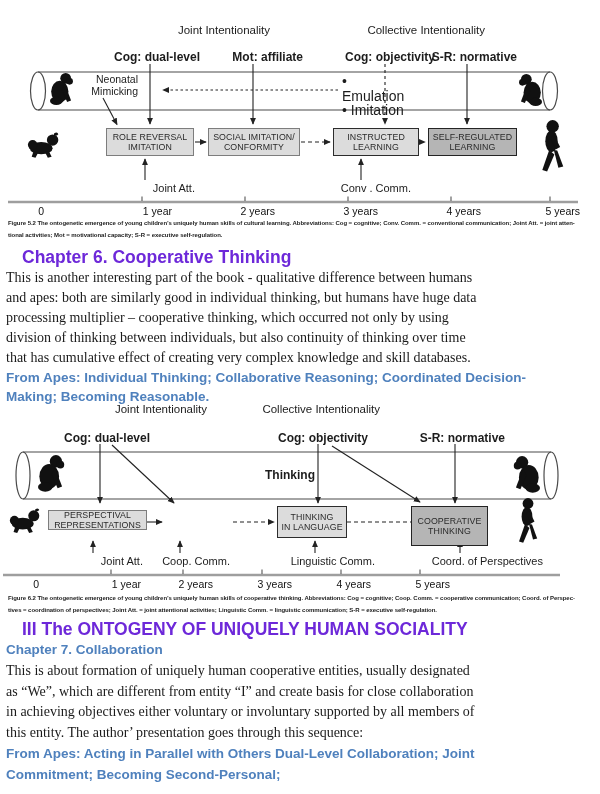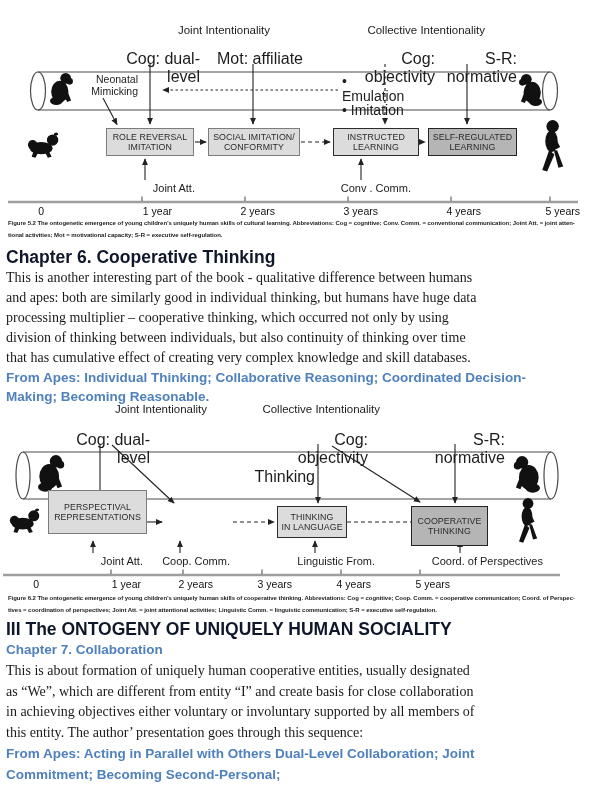--- a/index.html
+++ b/index.html
@@ -3,35 +3,35 @@
 <meta charset="utf-8">
 <style>
   html,body { margin:0; padding:0; background:#fff; }
   .page { position:relative; width:600px; height:794px; background:#fff; overflow:hidden;
           font-family:"Liberation Sans",sans-serif; }
   .fig { position:relative; width:600px; }
   .fig svg { position:absolute; left:0; top:0; }
   .dl { position:absolute; text-align:right; color:#1c1c1c; white-space:pre-line;
         font-family:"Liberation Sans",sans-serif; }
   .era { font-size:11.5px; }
-  .cap { font-size:16px; }
+  .cap { font-size:12px;font-weight:bold; }
   .inner { font-size:10.5px; line-height:11.5px; }
   .bullets { font-size:14px; line-height:14.5px; text-align:left; }
   .below { font-size:11px; }
   .yr { font-size:10.5px; color:#111; }
   .fbox { position:absolute; box-sizing:border-box; background:#dcdcdc; border:1.4px solid #7d7d7d;
           display:flex; align-items:center; justify-content:center; text-align:center;
           font:8.8px/10px "Liberation Sans",sans-serif; letter-spacing:0.1px; color:#2a2a2a;
           white-space:pre-line; }
   .fbox.emph { border:1.8px solid #2c2c2c; }
   .fbox.dark { background:#b5b5b5; border:1.8px solid #242424; }
   .caption { margin:6px 8px 0 8px; font:bold 6px/11.5px "Liberation Sans",sans-serif;
              letter-spacing:-0.05px; color:#222; white-space:pre-line; }
   .caption.c62 { margin-top:1px; }
-  .h-big { margin:6px 0 0 6px; font:bold 17.5px/20px "Liberation Sans",sans-serif; color:#0f172a; }
+  .h-big { margin:6px 0 0 22px; font:bold 17.5px/20px "Liberation Sans",sans-serif; color:#6d28d9; }
   .h-big.part { margin-top:3px; }
   .h-small { margin:3px 0 0 6px; font:bold 13.5px/15px "Liberation Sans",sans-serif; color:#4f81bd; }
   .body-text { margin:1px 8px 0 6px; font:14px/20px "Liberation Serif","DejaVu Serif",serif;
                color:#1a1a1a; white-space:pre-line; }
   .body-text.ch7 { line-height:20.5px; margin-top:4px; }
   .blue-text { margin:0 8px 0 6px; font:bold 13.5px/19px "Liberation Sans",sans-serif;
                color:#4f81bd; white-space:pre-line; }
   .blue-text.ch7 { line-height:21px; }
   .fig52 { height:212px; }
   .fig62 { height:190px; margin-top:-4px; }
@@ -212,30 +212,30 @@
 
     <div class="dl era" style="left:67px;top:1px;width:140px">Joint Intentionality</div>
     <div class="dl era" style="left:220px;top:1px;width:160px">Collective Intentionality</div>
 
     <div class="dl cap" style="left:50px;top:29px;width:100px">Cog: dual-level</div>
     <div class="dl cap" style="left:268px;top:29px;width:100px">Cog: objectivity</div>
     <div class="dl cap" style="left:405px;top:29px;width:100px">S-R: normative</div>
 
     <div class="dl cap" style="left:235px;top:66px;width:80px">Thinking</div>
 
-    <div class="fbox" style="left:48px;top:88px;width:99px;height:44px">PERSPECTIVAL
+    <div class="fbox" style="left:48px;top:108px;width:99px;height:20px">PERSPECTIVAL
 REPRESENTATIONS</div>
     <div class="fbox emph" style="left:277px;top:104px;width:70px;height:32px">THINKING
 IN LANGUAGE</div>
     <div class="fbox dark" style="left:411px;top:104px;width:77px;height:40px">COOPERATIVE
 THINKING</div>
 
     <div class="dl below" style="left:43px;top:153px;width:100px">Joint Att.</div>
     <div class="dl below" style="left:130px;top:153px;width:100px">Coop. Comm.</div>
-    <div class="dl below" style="left:255px;top:153px;width:120px">Linguistic From.</div>
+    <div class="dl below" style="left:255px;top:153px;width:120px">Linguistic Comm.</div>
     <div class="dl below" style="left:403px;top:153px;width:140px">Coord. of Perspectives</div>
 
     <div class="dl yr" style="left:-21px;top:176px;width:60px">0</div>
     <div class="dl yr" style="left:81px;top:176px;width:60px">1 year</div>
     <div class="dl yr" style="left:153px;top:176px;width:60px">2 years</div>
     <div class="dl yr" style="left:232px;top:176px;width:60px">3 years</div>
     <div class="dl yr" style="left:311px;top:176px;width:60px">4 years</div>
     <div class="dl yr" style="left:390px;top:176px;width:60px">5 years</div>
   </div>
 

